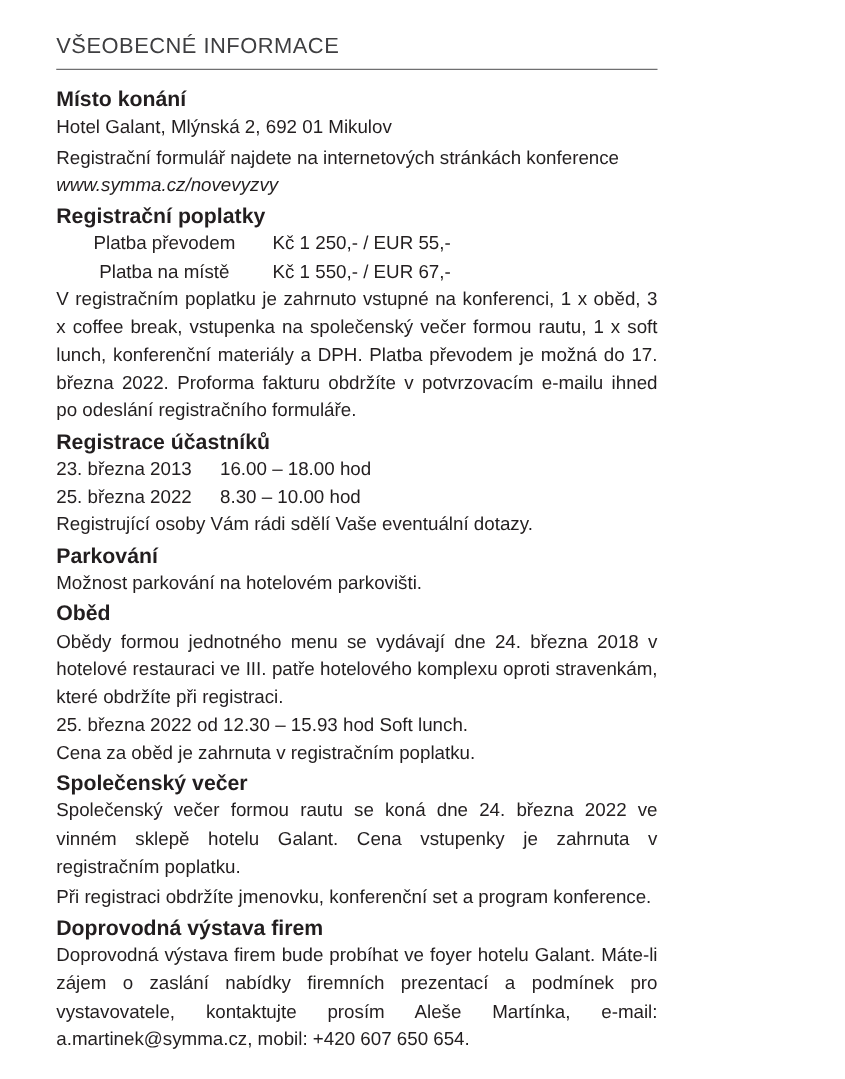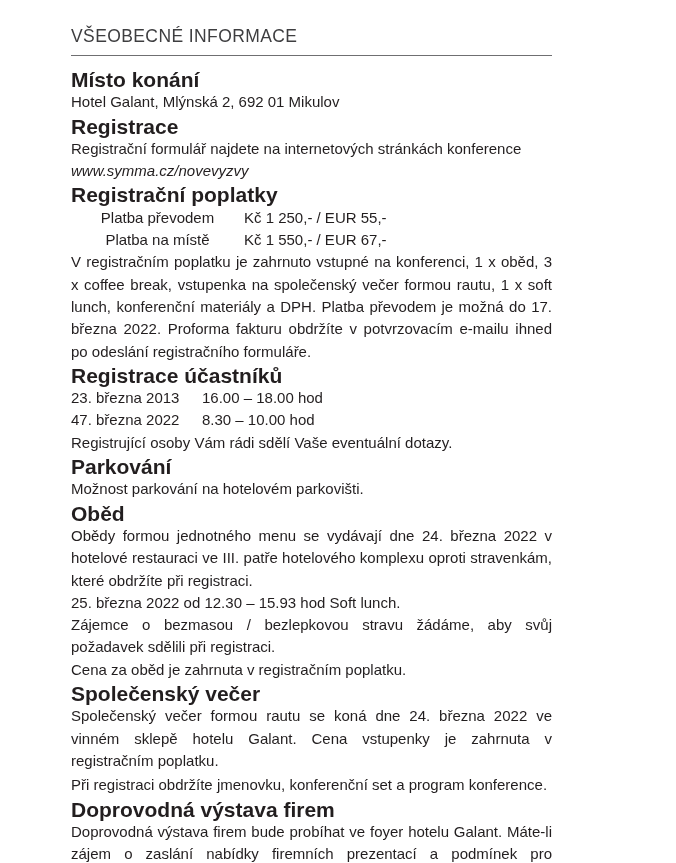--- a/index.html
+++ b/index.html
@@ -7,40 +7,39 @@
     width:676px;height:863px;
     background:#ffffff;
     font-family:"Liberation Sans","DejaVu Sans",sans-serif;
     color:#221e1f;
     overflow:hidden;
   }
   .page{
     box-sizing:border-box;
     width:572px;height:863px;
     padding:26px 46px 0 45px;
-    margin-left:26px;
   }
   .doc-title{
     margin:0;
     font-size:17.5px;
     font-weight:400;
     letter-spacing:0.4px;
     color:#3e3e40;
     line-height:20px;
   }
   .title-rule{
     border:none;
     border-top:1.8px solid #6f6f71;
     margin:9px 0 0 0;
   }
   .section{margin:2px 0 0 0;}
   .section.first{margin-top:13px;}
   h2{
     margin:0;
-    font-size:21px;
+    font-size:17px;
     font-weight:700;
     line-height:22.3px;
     color:#221e1f;
   }
   p{
     margin:0;
     font-size:15px;
     line-height:22.3px;
   }
   p.just{
@@ -68,21 +67,20 @@
 
   <h1 class="doc-title">VŠEOBECNÉ INFORMACE</h1>
   <hr class="title-rule">
 
   <div class="section first">
     <h2>Místo konání</h2>
     <p>Hotel Galant, Mlýnská 2, 692 01 Mikulov</p>
   </div>
 
   <div class="section">
-    <h2>Registrace</h2>
     <p>Registrační formulář najdete na internetových stránkách konference</p>
     <p class="link-line">www.symma.cz/novevyzvy</p>
   </div>
 
   <div class="section">
     <h2>Registrační poplatky</h2>
     <div class="row">
       <span class="fee-label">Platba převodem</span>
       <span class="fee-value">Kč 1 250,- / EUR 55,-</span>
     </div>
@@ -93,36 +91,35 @@
     <p class="just">V registračním poplatku je zahrnuto vstupné na konferenci, 1 x oběd, 3 x coffee break, vstupenka na společenský večer formou rautu, 1 x soft lunch, konferenční materiály a DPH. Platba převodem je možná do 17. března 2022. Proforma fakturu obdržíte v potvrzovacím e-mailu ihned po odeslání registračního formuláře.</p>
   </div>
 
   <div class="section">
     <h2>Registrace účastníků</h2>
     <div class="row">
       <span class="sched-date">23. března 2013</span>
       <span class="sched-time">16.00 – 18.00 hod</span>
     </div>
     <div class="row">
-      <span class="sched-date">47. března 2022</span>
+      <span class="sched-date">25. března 2022</span>
       <span class="sched-time">8.30 – 10.00 hod</span>
     </div>
     <p>Registrující osoby Vám rádi sdělí Vaše eventuální dotazy.</p>
   </div>
 
   <div class="section">
     <h2>Parkování</h2>
     <p>Možnost parkování na hotelovém parkovišti.</p>
   </div>
 
   <div class="section">
     <h2>Oběd</h2>
-    <p class="just">Obědy formou jednotného menu se vydávají dne 24. března 2022 v hotelové restauraci ve III. patře hotelového komplexu oproti stravenkám, které obdržíte při registraci.</p>
+    <p class="just">Obědy formou jednotného menu se vydávají dne 24. března 2018 v hotelové restauraci ve III. patře hotelového komplexu oproti stravenkám, které obdržíte při registraci.</p>
     <p>25. března 2022 od 12.30 – 15.93 hod Soft lunch.</p>
-    <p class="just">Zájemce o bezmasou / bezlepkovou stravu žádáme, aby svůj požadavek sdělili při registraci.</p>
     <p>Cena za oběd je zahrnuta v registračním poplatku.</p>
   </div>
 
   <div class="section">
     <h2>Společenský večer</h2>
     <p class="just">Společenský večer formou rautu se koná dne 24. března 2022 ve vinném sklepě hotelu Galant. Cena vstupenky je zahrnuta v registračním poplatku.</p>
   </div>
 
   <div class="section">
     <p>Při registraci obdržíte jmenovku, konferenční set a program konference.</p>

